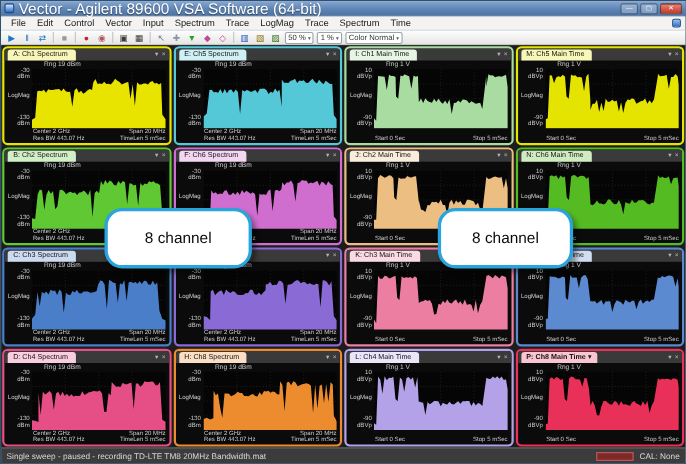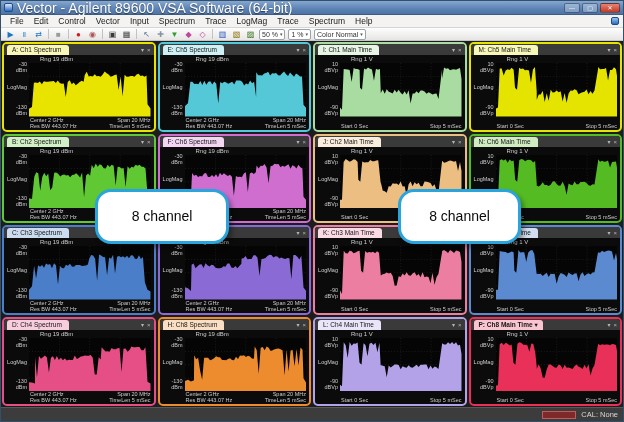--- a/index.html
+++ b/index.html
@@ -82,21 +82,21 @@
     <span class="menu-item">File</span>
       <span class="menu-item">Edit</span>
       <span class="menu-item">Control</span>
       <span class="menu-item">Vector</span>
       <span class="menu-item">Input</span>
       <span class="menu-item">Spectrum</span>
       <span class="menu-item">Trace</span>
       <span class="menu-item">LogMag</span>
       <span class="menu-item">Trace</span>
       <span class="menu-item">Spectrum</span>
-      <span class="menu-item">Help</span>
+      <span class="menu-item">Time</span>
       <span class="help-dot"></span>
   </div>
 
   <div class="toolbar">
 
   <span class="tb-icon" style="color: rgb(29, 116, 196);">▶</span>
       <span class="tb-icon" style="color: rgb(29, 116, 196);">‖</span>
       <span class="tb-icon" style="color: rgb(29, 116, 196);">⇄</span>
       <span class="tb-sep"></span>
       <span class="tb-icon" style="color: rgb(154, 154, 154);">■</span>
@@ -799,20 +799,21 @@
       </div>
       <div class="bann brann">
         <div>Stop 5 mSec</div>
             <div></div>
       </div>
     </div>
   </div>
     </div>
 
   <div class="statusbar">
+    <span class="status-left">Single sweep - paused - recording TD-LTE TM8 20MHz Bandwidth.mat</span>
     <span class="status-badge"></span>
     <span class="status-cal">CAL: None</span>
   </div>
 
   <div class="callout callout-spectrum">
     <div>8 channel</div>
   </div>
   <div class="callout callout-time">
     <div>8 channel</div>
   </div>

